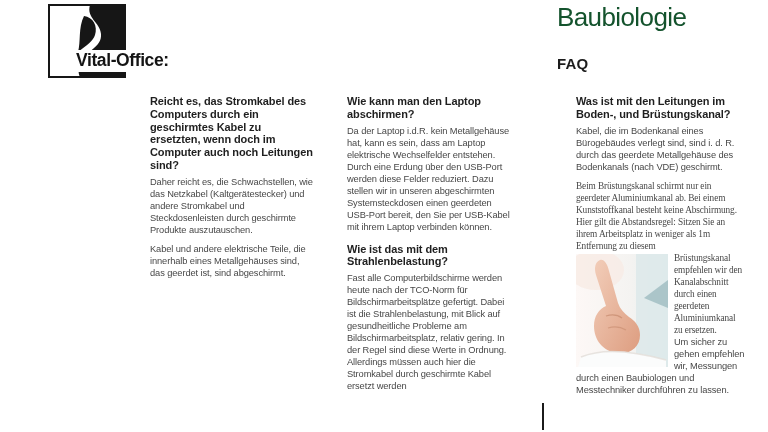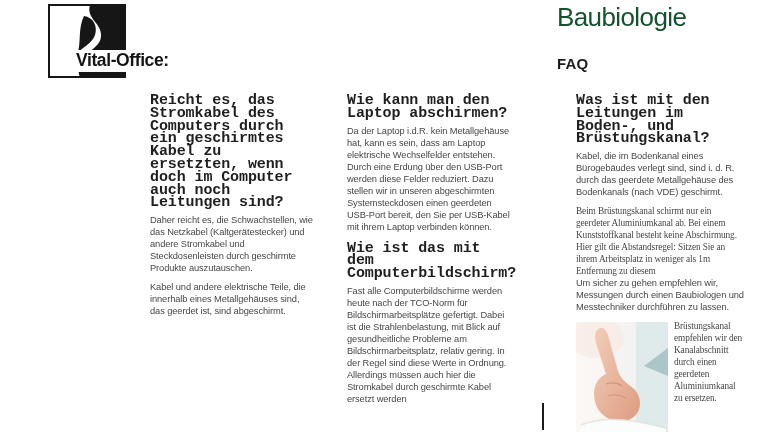--- a/index.html
+++ b/index.html
@@ -24,22 +24,22 @@
   .faq{
     position:absolute;left:557px;top:55px;font-size:15px;font-weight:700;color:#1c1c1c;
     letter-spacing:0.2px;
   }
   
   .col{position:absolute;top:95px;color:#474747;}
   .col1{left:150px;width:163px;}
   .col2{left:347px;width:165px;}
   .col3{left:556px;width:170px;margin-left:20px;}
   .q{
-    font-size:15px;font-weight:700;color:#1f1f1f;line-height:12.8px;
-    letter-spacing:-0.1px;margin:0 0 4px 0;font-family:Liberation Mono, monospace;
+    font-size:11px;font-weight:700;color:#1f1f1f;line-height:12.8px;
+    letter-spacing:-0.1px;margin:0 0 4px 0;
   }
   .a{
     font-size:9.3px;line-height:12px;letter-spacing:-0.1px;margin:0 0 7px 0;
   }
   .qtop{margin-top:10px;}
   .m0{margin-bottom:0;font-family:Liberation Serif, serif;}
   
   .photo{
     float:left;width:92px;height:113px;margin:2px 6px 2px 0;display:block;
   }
@@ -69,29 +69,28 @@
 
   <div class="col col1">
     <p class="q">Reicht es, das Stromkabel des Computers durch ein geschirmtes Kabel zu ersetzten, wenn doch im Computer auch noch Leitungen sind?</p>
     <p class="a">Daher reicht es, die Schwachstellen, wie das Netzkabel (Kaltgerätestecker) und andere Stromkabel und Steckdosenleisten durch geschirmte Produkte auszutauschen.</p>
     <p class="a">Kabel und andere elektrische Teile, die innerhalb eines Metallgehäuses sind, das geerdet ist, sind abgeschirmt.</p>
   </div>
 
   <div class="col col2">
     <p class="q">Wie kann man den Laptop abschirmen?</p>
     <p class="a">Da der Laptop i.d.R. kein Metallgehäuse hat, kann es sein, dass am Laptop elektrische Wechselfelder entstehen. Durch eine Erdung über den USB-Port werden diese Felder reduziert. Dazu stellen wir in unseren abgeschirmten Systemsteckdosen einen geerdeten USB-Port bereit, den Sie per USB-Kabel mit ihrem Laptop verbinden können.</p>
-    <p class="q qtop">Wie ist das mit dem Computerbildschirm?</p>
+    <p class="q qtop">Wie ist das mit dem Strahlenbelastung?</p>
     <p class="a">Fast alle Computerbildschirme werden heute nach der TCO-Norm für Bildschirmarbeitsplätze gefertigt. Dabei ist die Strahlenbelastung, mit Blick auf gesundheitliche Probleme am Bildschirmarbeitsplatz, relativ gering. In der Regel sind diese Werte in Ordnung. Allerdings müssen auch hier die Stromkabel durch geschirmte Kabel ersetzt werden</p>
   </div>
 
   <div class="col col3">
     <p class="q">Was ist mit den Leitungen im Boden-, und Brüstungskanal?</p>
     <p class="a">Kabel, die im Bodenkanal eines Bürogebäudes verlegt sind, sind i. d. R. durch das geerdete Metallgehäuse des Bodenkanals (nach VDE) geschirmt.</p>
     <p class="a m0">Beim Brüstungskanal schirmt nur ein geerdeter Aluminiumkanal ab. Bei einem Kunststoffkanal besteht keine Abschirmung. Hier gilt die Abstandsregel: Sitzen Sie an ihrem Arbeitsplatz in weniger als 1m Entfernung zu diesem</p>
-    <p class="a">Um sicher zu gehen empfehlen wir, Messungen durch einen Baubiologen und Messtechniker durchführen zu lassen.</p>
     <p class="a m0">
       <span class="photo">
         <svg width="92" height="113" viewBox="0 0 92 113" aria-hidden="true">
           <defs>
             <linearGradient id="bgGrad" x1="0" y1="0" x2="1" y2="0">
               <stop offset="0" stop-color="#fdf8f6"></stop>
               <stop offset="0.6" stop-color="#f4f3f1"></stop>
               <stop offset="1" stop-color="#e3edee"></stop>
             </linearGradient>
             <linearGradient id="skin" x1="0" y1="0" x2="1" y2="1">
@@ -104,17 +103,18 @@
           <polygon points="92,26 68,44 92,54" fill="#9dbcc0" opacity="0.8"></polygon>
           <ellipse cx="20" cy="16" rx="28" ry="20" fill="#f8ebe5" opacity="0.8"></ellipse>
           <path d="M 24 6 C 19 8, 18 14, 20 21 L 30 52 C 23 55, 18 62, 18 72 C 18 86, 27 97, 41 99 C 54 101, 64 93, 64 81 C 64 72, 59 67, 53 63 C 48 59, 44 55, 42 49 L 33 17 C 31 9, 28 5, 24 6 Z" fill="url(#skin)"></path>
           <path d="M 30 62 C 36 60, 42 61, 46 64" stroke="#c68a6e" stroke-width="1.2" fill="none" opacity="0.7"></path>
           <path d="M 32 74 C 38 72, 45 73, 50 76" stroke="#c68a6e" stroke-width="1.2" fill="none" opacity="0.6"></path>
           <path d="M 2 113 L 5 103 C 26 94, 54 96, 90 106 L 90 113 Z" fill="#fbfcfc"></path>
           <path d="M 5 103 C 26 94, 54 96, 90 106" stroke="#e2ddd8" stroke-width="1.5" fill="none" opacity="0.8"></path>
         </svg>
       </span><span>Brüstungskanal empfehlen wir den Kanalabschnitt durch einen geerdeten Aluminiumkanal zu ersetzen.</span>
     </p>
+    <p class="a">Um sicher zu gehen empfehlen wir, Messungen durch einen Baubiologen und Messtechniker durchführen zu lassen.</p>
   </div>
 
   <div class="crop-mark"></div>
 
 </div>
 
 </body></html>

